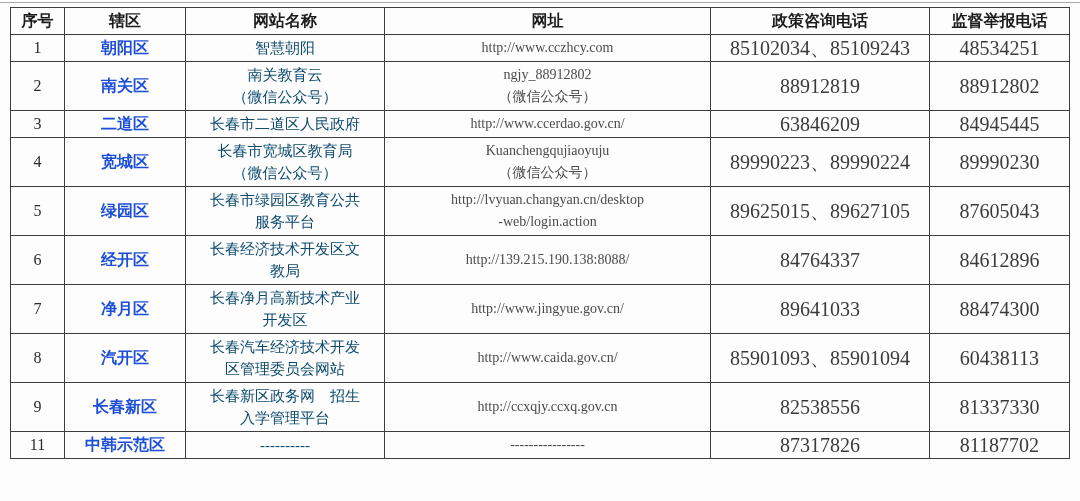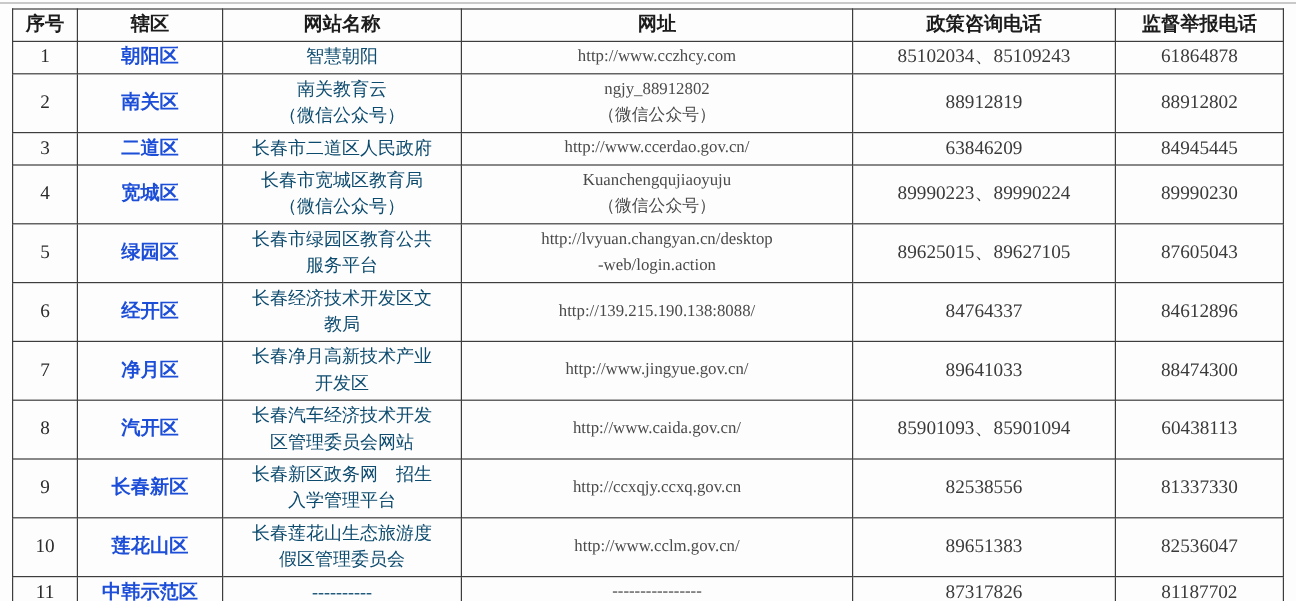--- a/index.html
+++ b/index.html
@@ -57,21 +57,21 @@
     font-size: 15px;
     color: #0c4a6e;
   }
   td.col-url {
     font-family: Liberation Serif, serif;
     font-size: 14px;
     color: #4a4a4a;
     letter-spacing: 0px;
   }
   td.col-policy_phone, td.col-report_phone {
-    font-size: 16px;
+    font-size: 20px;
     color: #3a3a3a;
   }
 </style>
 </head>
 <body>
 
 <div class="page">
   <div class="top-line"></div>
 
   <table class="contact-table">
@@ -93,21 +93,21 @@
         <th>监督举报电话</th>
       </tr>
     </thead>
     <tbody>
         <tr>
           <td class="col-index">1</td>
           <td class="col-district">朝阳区</td>
           <td class="col-site_name">智慧朝阳</td>
           <td class="col-url">http://www.cczhcy.com</td>
           <td class="col-policy_phone">85102034、85109243</td>
-          <td class="col-report_phone">61864878</td>
+          <td class="col-report_phone">48534251</td>
         </tr>
         <tr>
           <td class="col-index">2</td>
           <td class="col-district">南关区</td>
           <td class="col-site_name">南关教育云
 （微信公众号）</td>
           <td class="col-url">ngjy_88912802
 （微信公众号）</td>
           <td class="col-policy_phone">88912819</td>
           <td class="col-report_phone">88912802</td>
@@ -170,29 +170,20 @@
         <tr>
           <td class="col-index">9</td>
           <td class="col-district">长春新区</td>
           <td class="col-site_name">长春新区政务网　招生
 入学管理平台</td>
           <td class="col-url">http://ccxqjy.ccxq.gov.cn</td>
           <td class="col-policy_phone">82538556</td>
           <td class="col-report_phone">81337330</td>
         </tr>
         <tr>
-          <td class="col-index">10</td>
-          <td class="col-district">莲花山区</td>
-          <td class="col-site_name">长春莲花山生态旅游度
-假区管理委员会</td>
-          <td class="col-url">http://www.cclm.gov.cn/</td>
-          <td class="col-policy_phone">89651383</td>
-          <td class="col-report_phone">82536047</td>
-        </tr>
-        <tr>
           <td class="col-index">11</td>
           <td class="col-district">中韩示范区</td>
           <td class="col-site_name">----------</td>
           <td class="col-url">----------------</td>
           <td class="col-policy_phone">87317826</td>
           <td class="col-report_phone">81187702</td>
         </tr>
       </tbody>
   </table>
 </div>

